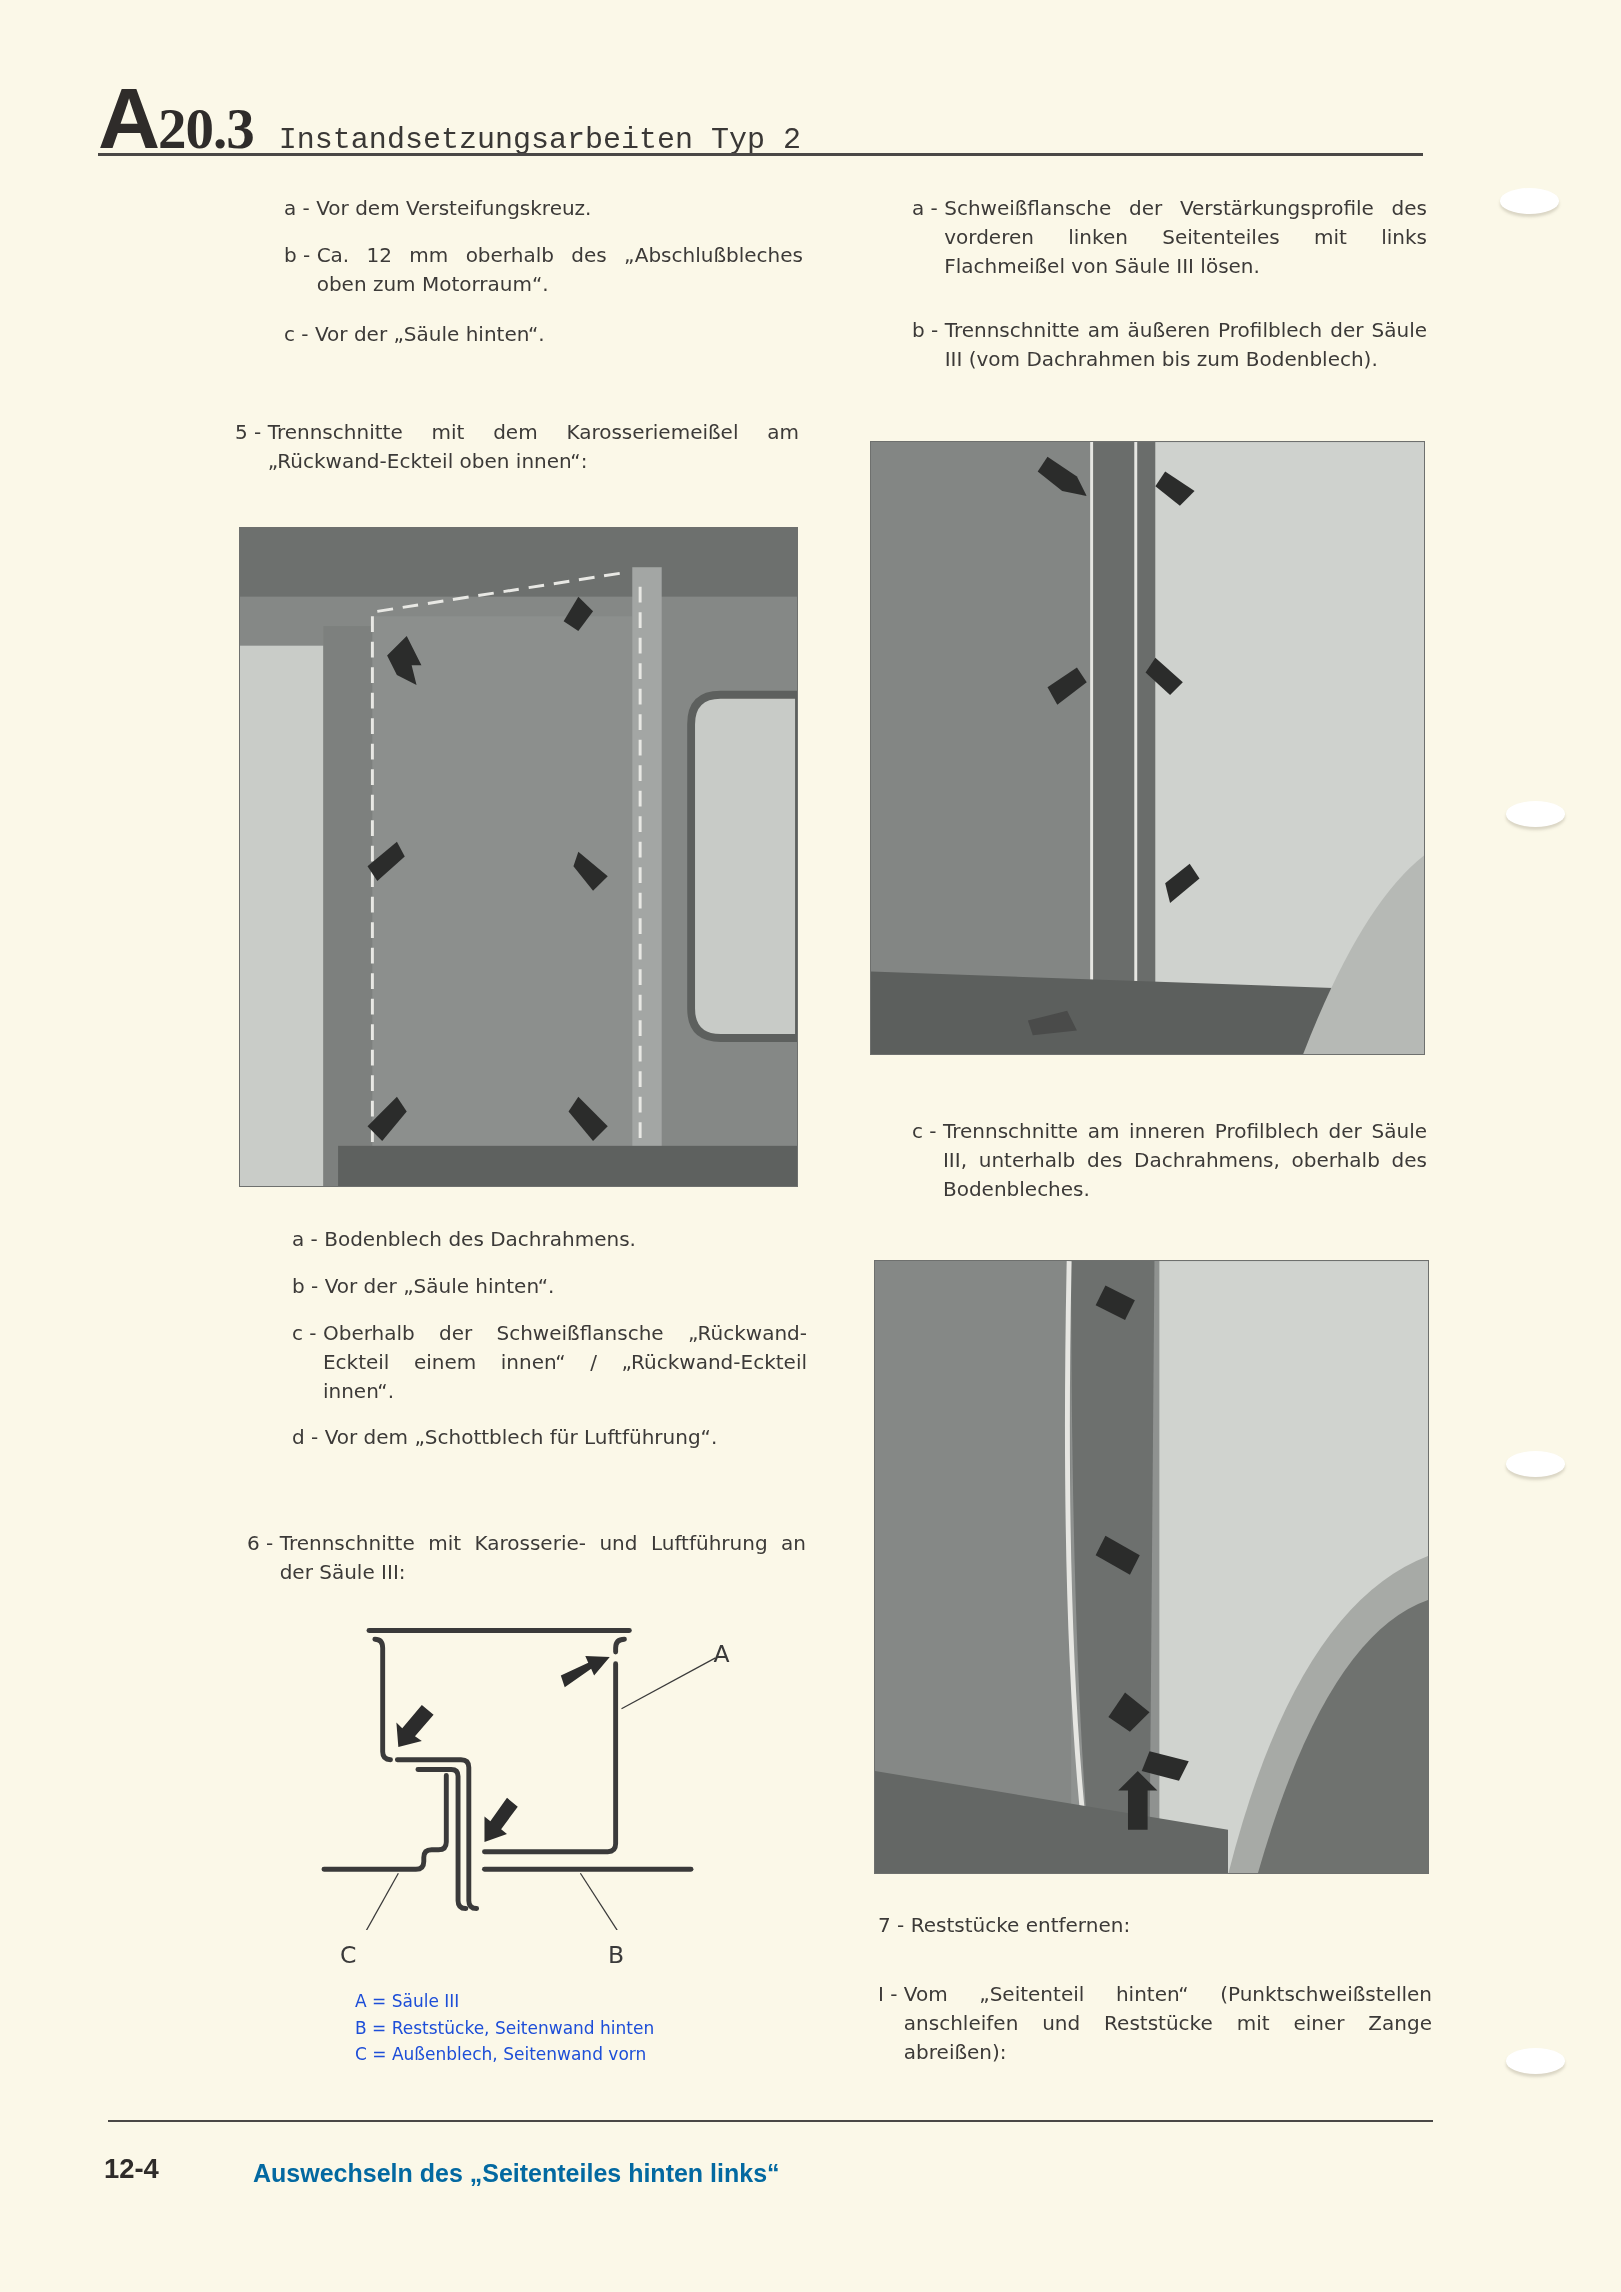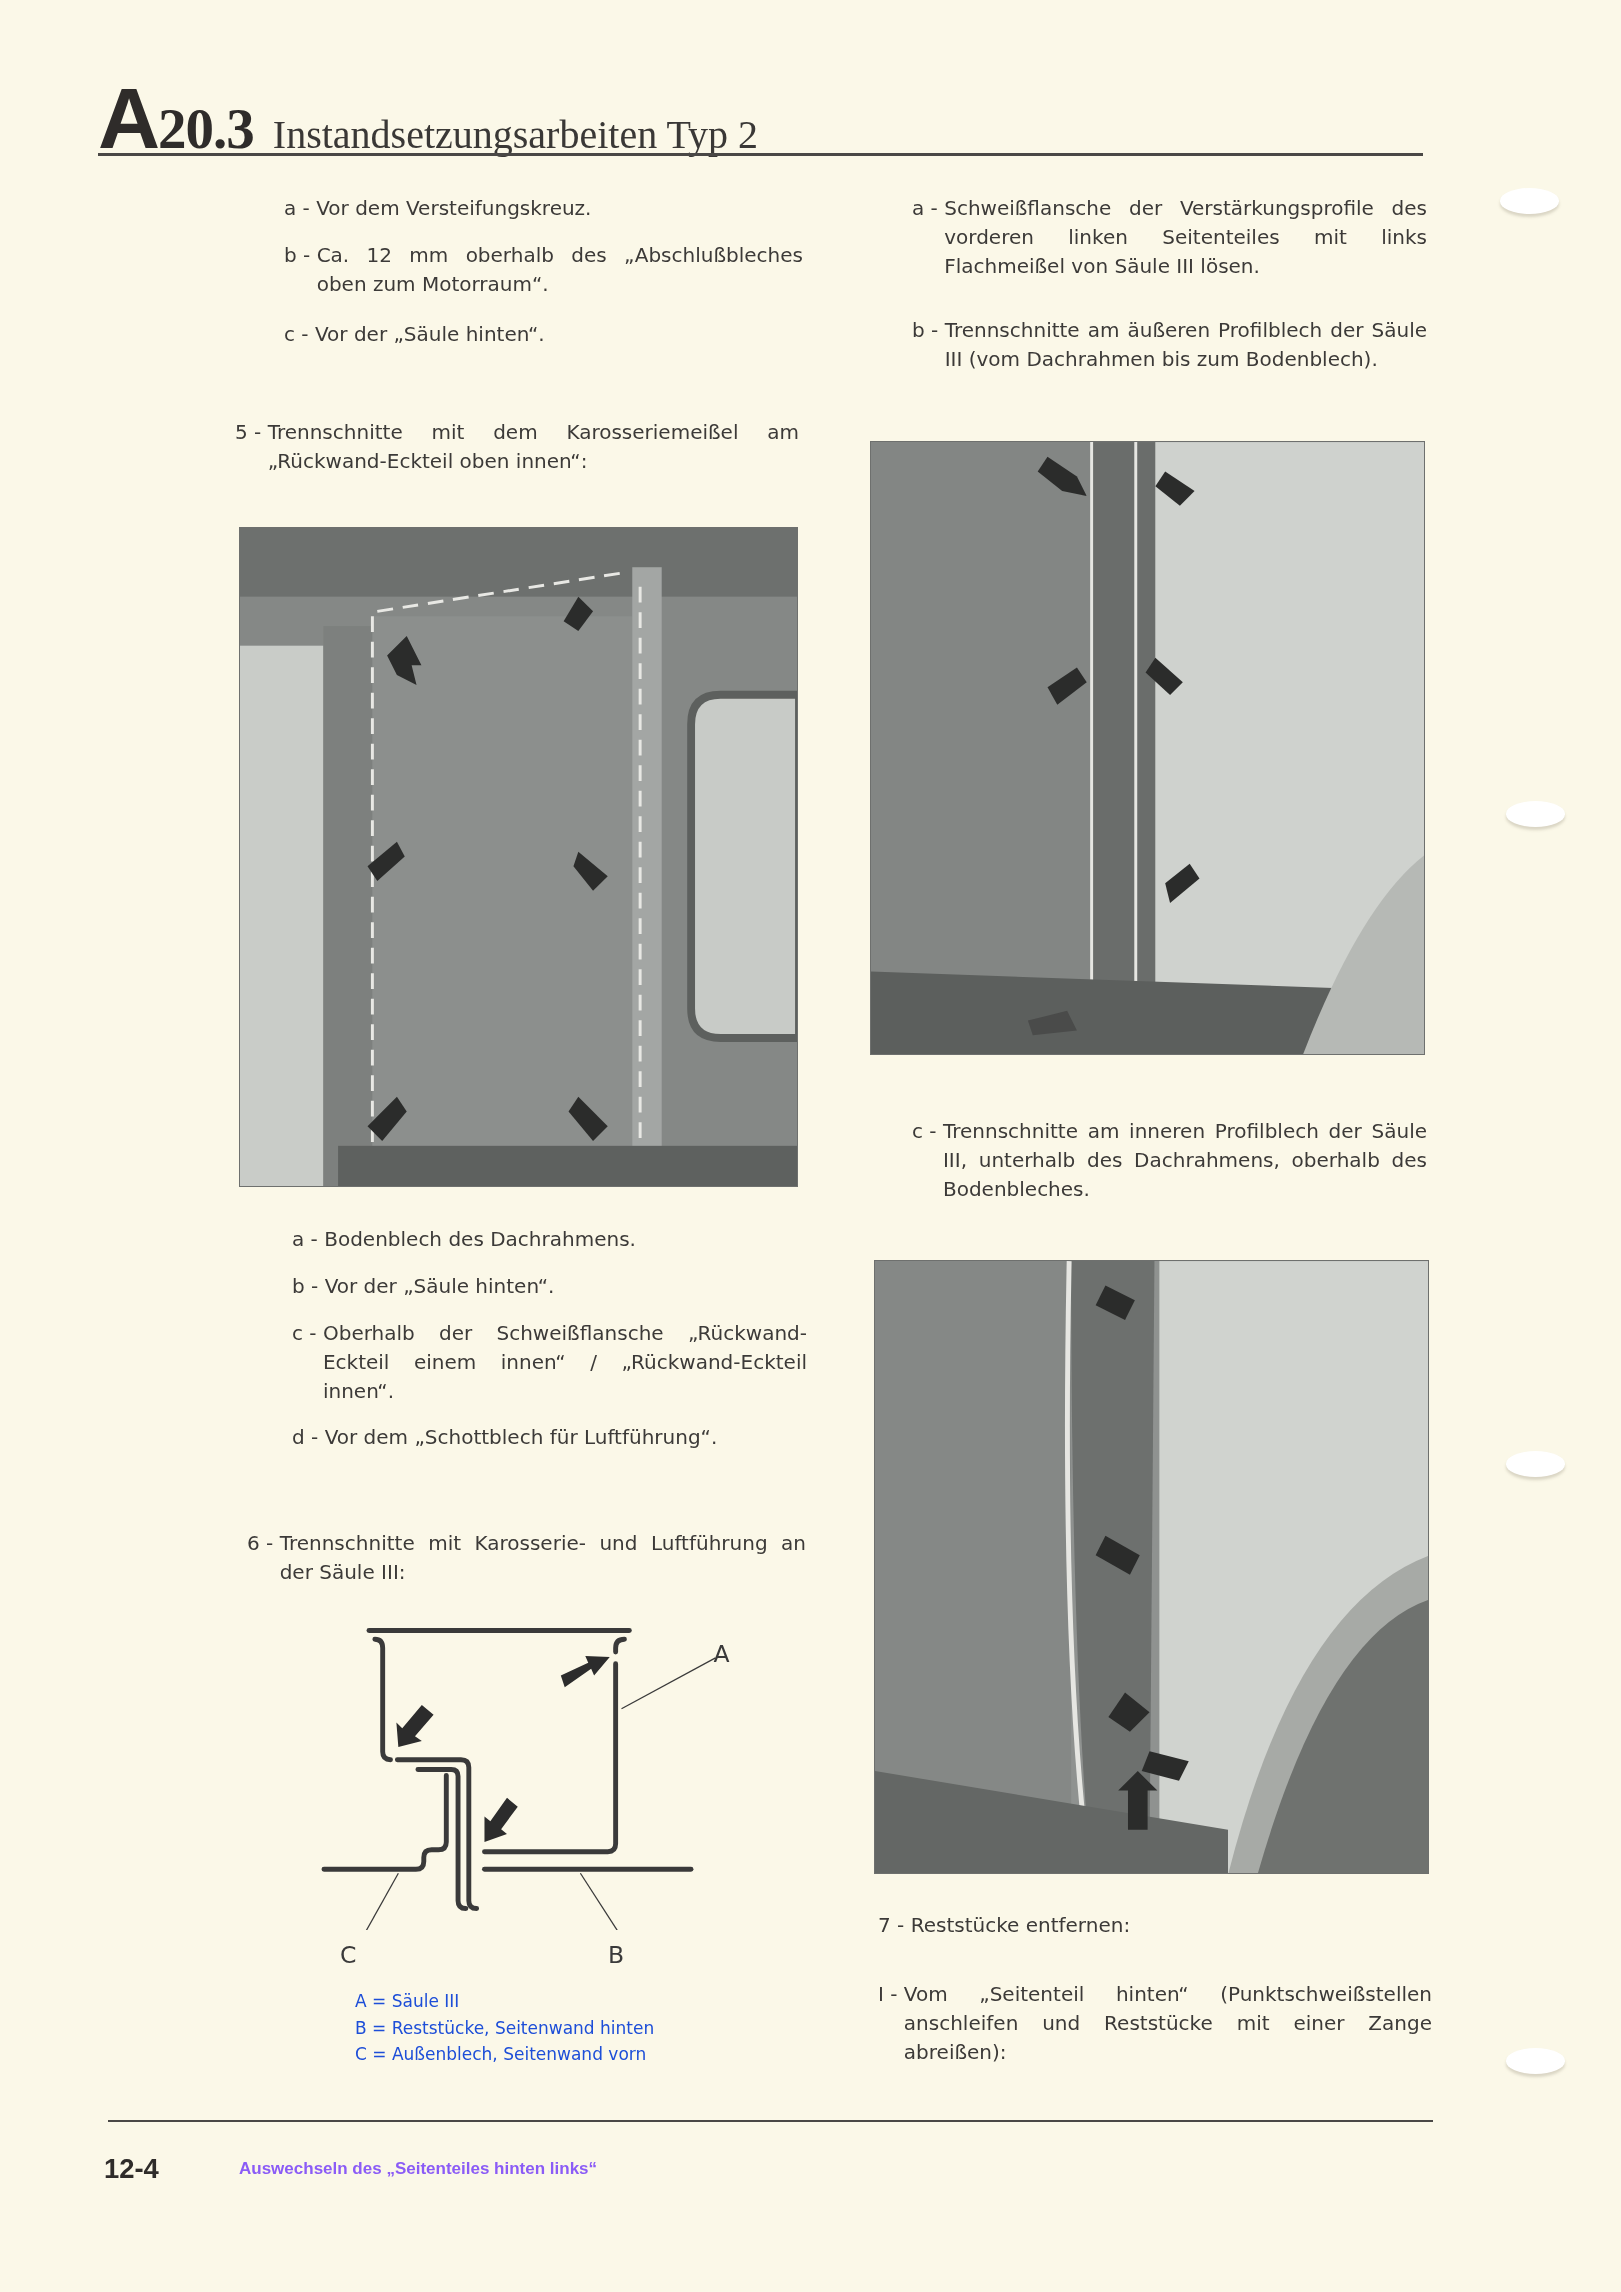--- a/index.html
+++ b/index.html
@@ -9,41 +9,41 @@
     font-family: "Liberation Sans", "DejaVu Sans", sans-serif;
     color: #3a3a38;
     position: relative;
   }
   .page { position: absolute; left: 0; top: 0; width: 1621px; height: 2293px; }
 
   
   .hdr { position: absolute; left: 98px; top: 69px; white-space: nowrap; }
   .hdr-a { font-family: "Liberation Sans", sans-serif; font-weight: bold; font-size: 86px; color: #2f2c2a; letter-spacing: -2px; }
   .hdr-num { font-family: Liberation Serif, serif; font-weight: bold; font-size: 57px; color: #2f2c2a; letter-spacing: -1px; }
-  .hdr-title { font-family: Liberation Serif, serif; font-size: 40px; color: #3a3836; margin-left: 19px; }
+  .hdr-title { font-family: Liberation Mono, monospace; font-size: 30px; color: #3a3836; margin-left: 25px; }
   .rule { position: absolute; height: 2.9px; background: #4a4846; }
   .rule-top { left: 98px; top: 153px; width: 1325px; }
   .rule-bot { left: 108px; top: 2120px; width: 1325px; height: 2px; }
 
   
   .item { position: absolute; font-family: "DejaVu Sans", sans-serif; font-size: 20px; line-height: 29px; color: #3c3a38; display: flex; }
   .item .lbl { flex: 0 0 auto; white-space: pre; }
   .item .txt { flex: 1 1 auto; text-align: justify; }
 
   
   .photo { position: absolute; background: #8a8d8b; overflow: hidden; border: 1px solid #6e706e; }
 
   
   .diagram { position: absolute; left: 304px; top: 1607px; width: 451px; height: 323px; }
   .legend { position: absolute; left: 355px; top: 1988px; font-family: "DejaVu Sans", sans-serif; font-size: 17px; line-height: 26.5px; color: #1d4ed8; }
   .legend div { white-space: pre; }
 
   
   .foot-num { position: absolute; left: 104px; top: 2153px; font-family: "Liberation Sans", sans-serif; font-weight: bold; font-size: 27.4px; color: #2f2c2a; }
-  .foot-title { position: absolute; left: 239px; top: 2159px; font-family: "Liberation Sans", sans-serif; font-weight: bold; font-size: 17px; color: #8b5cf6; }
+  .foot-title { position: absolute; left: 253px; top: 2159px; font-family: "Liberation Sans", sans-serif; font-weight: bold; font-size: 25px; color: #0369a1; }
 
   
   .hole { position: absolute; width: 59px; height: 25.5px; border-radius: 50%; background: #ffffff; box-shadow: 0 2.9px 2.9px rgba(120,110,90,0.25); }
 </style>
 </head>
 <body>
 
 <div class="page">
 
   <div class="hdr">

